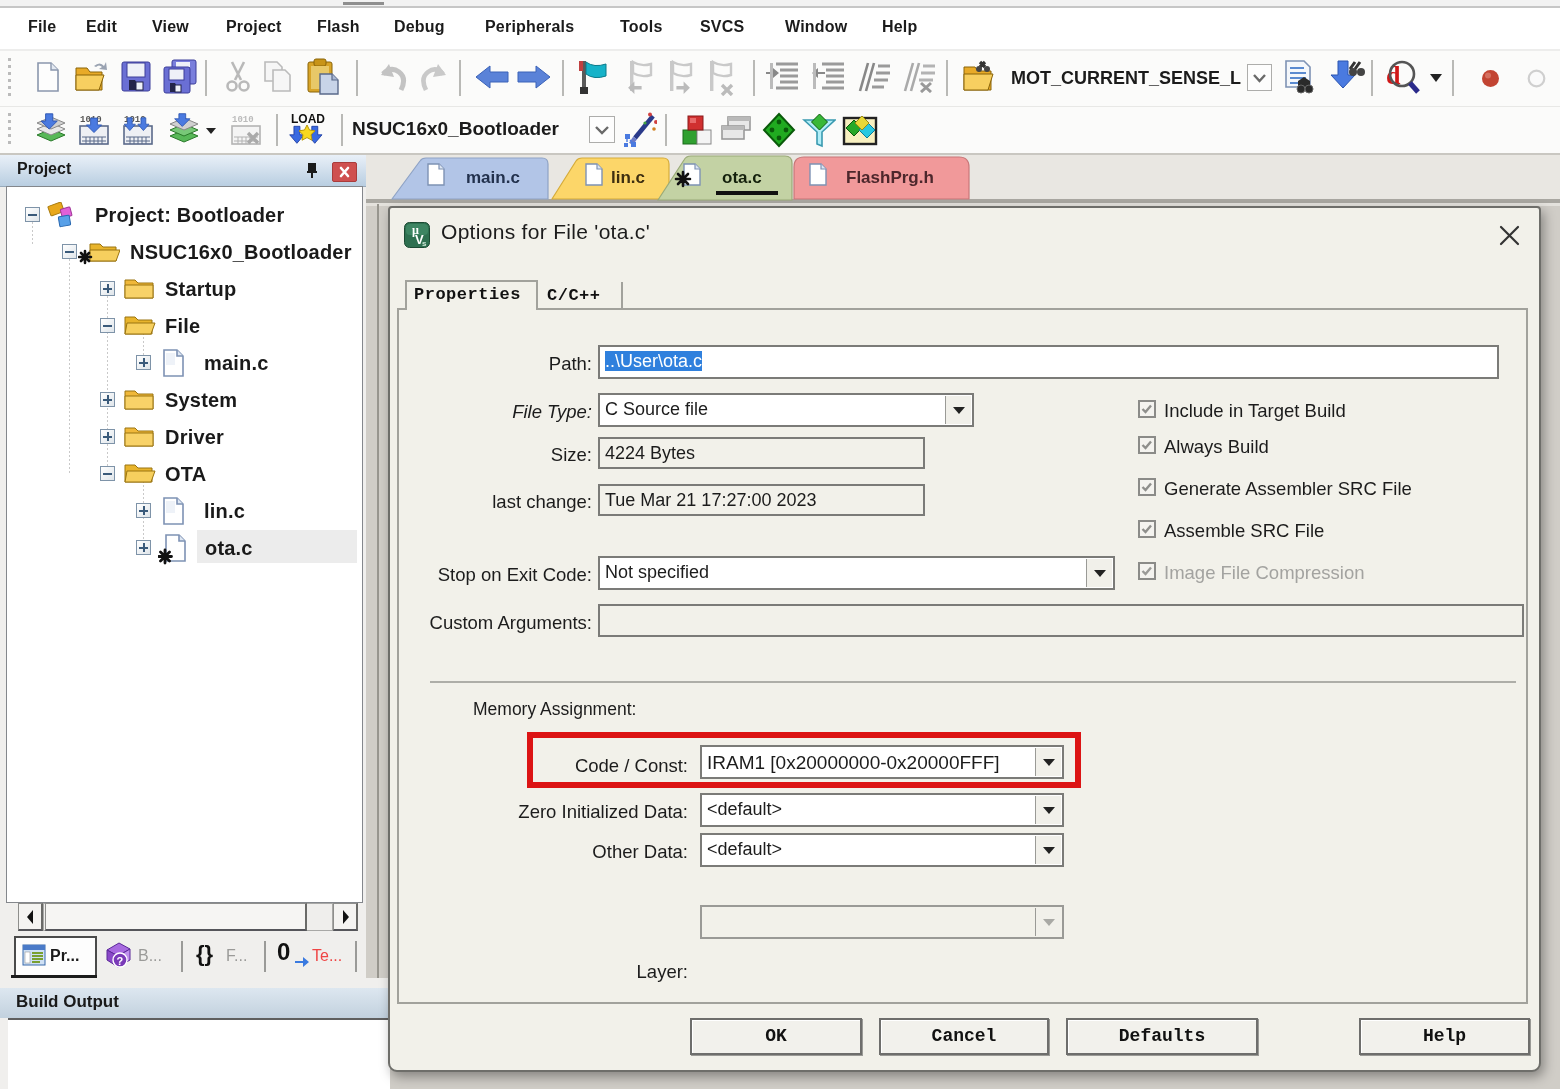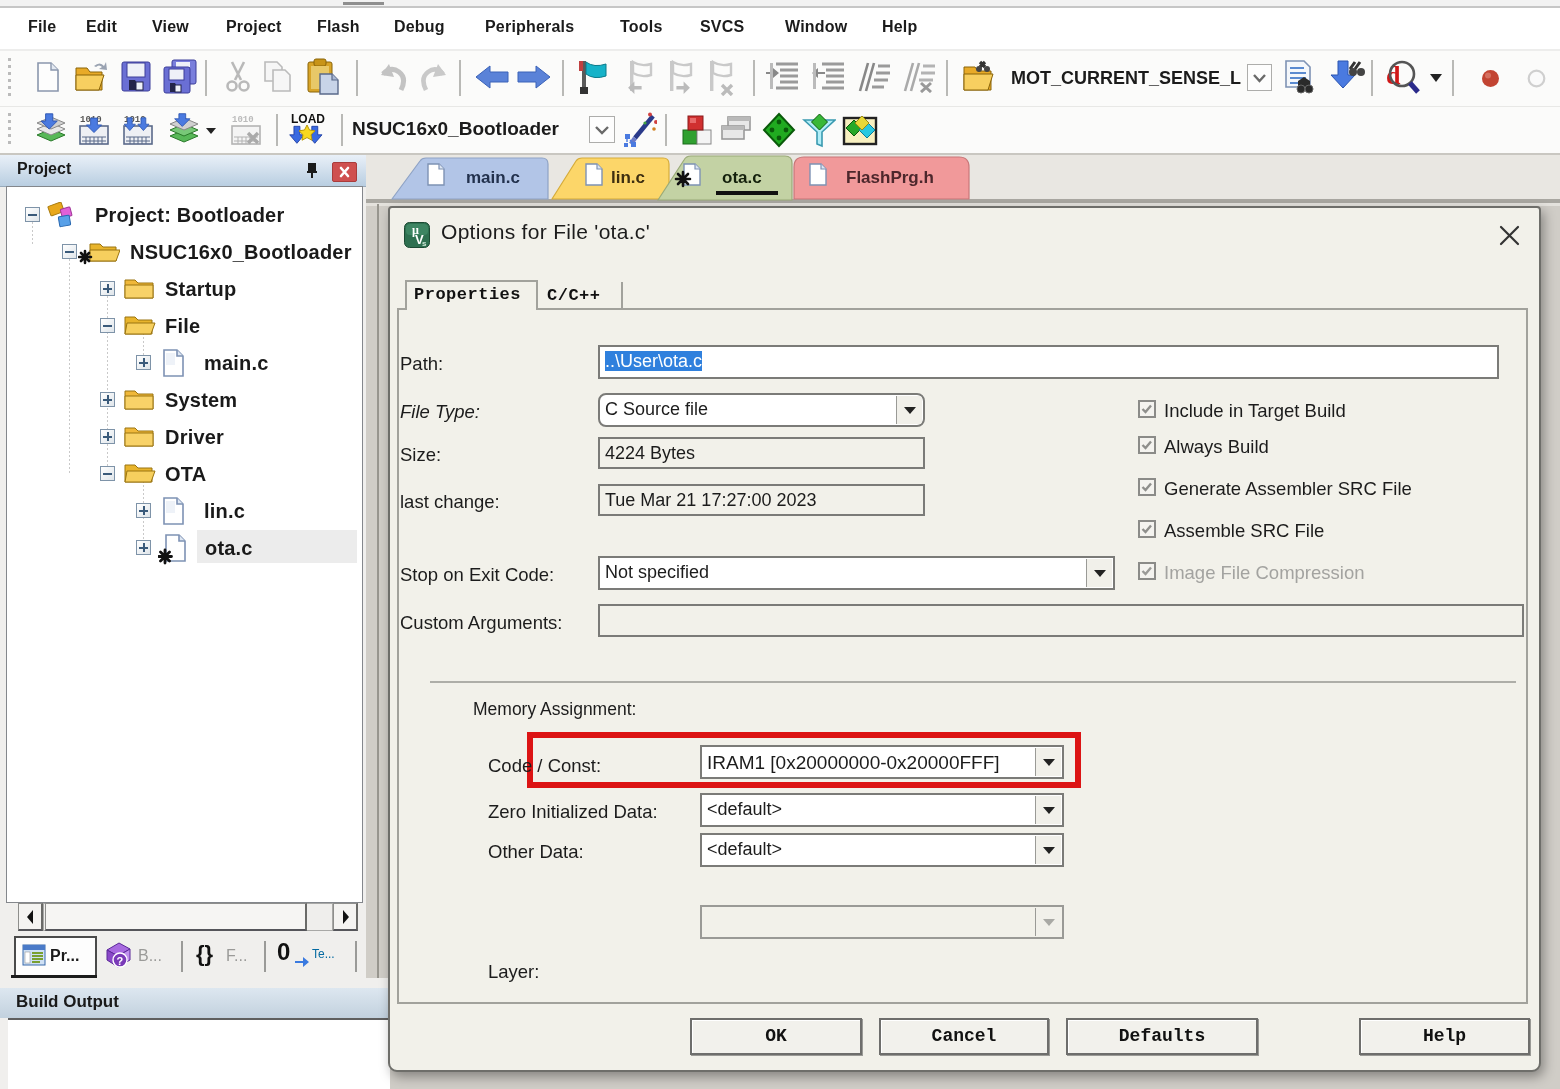--- a/index.html
+++ b/index.html
@@ -41,21 +41,21 @@
   
   .sbtn{position:absolute;background:#f4f3f1;border:1px solid #8e8e8c;border-bottom:2px solid #55555a;border-right:2px solid #6a6a68;box-sizing:border-box;}
   
   #dlg{left:388px;top:206px;width:1153px;height:866px;background:#f2f1ea;
        border:2px solid #6e6e6a;border-radius:4px 4px 9px 9px;
        box-shadow:3px 5px 12px rgba(0,0,0,.35);box-sizing:border-box;}
   #dtitle{position:absolute;left:441px;top:220px;font-size:21px;letter-spacing:.3px;color:#1c1c1c;}
   .dtab{position:absolute;font-family:"Liberation Mono",monospace;font-size:17px;font-weight:bold;letter-spacing:.5px;color:#111;}
   #frame{left:397px;top:308px;width:1131px;height:696px;border:2px solid #a2a29c;border-width:0 2px 2px 2px;box-sizing:border-box;}
   #frametop{left:397px;top:308px;width:1131px;height:2px;background:#a2a29c;}
-  .lbl{position:absolute;font-size:18.5px;color:#1c1c1c;text-align:left;}
+  .lbl{position:absolute;font-size:18.5px;color:#1c1c1c;text-align:right;}
   .inp{position:absolute;border:2px solid #7b7b78;background:#fff;box-sizing:border-box;font-size:18px;color:#1c1c1c;overflow:hidden;}
   .inp .tx{position:absolute;left:5px;top:4px;white-space:nowrap;}
   .ro{background:#f2f1ea;}
   .arrowbtn{position:absolute;right:1px;top:1px;bottom:1px;width:25px;background:#f1f0ea;border-left:1px solid #9a9a96;}
   .arrowbtn:after{content:"";position:absolute;left:7px;top:11px;border:6px solid transparent;border-top:7px solid #222;}
   .arrowbtn.dis:after{border-top-color:#a9a9a5;}
   .cb{position:absolute;width:18px;height:18px;border:2px solid #8b8b88;background:#f4f3ef;box-sizing:border-box;}
   .cb svg{position:absolute;left:0px;top:0px;}
   .cblbl{position:absolute;left:1164px;font-size:18.5px;color:#1c1c1c;}
   .btn{position:absolute;height:37px;background:#f2f1ec;border:2px solid #6e6e6c;box-shadow:inset 1px 1px 0 #ffffff,1px 1px 0 #9a9a96;box-sizing:border-box;
@@ -476,21 +476,21 @@
     </svg>
     <div class="abs" style="left:138px;top:947px;font-size:16px;color:#9a9a98;">B...</div>
     <div class="abs" style="left:181px;top:941px;width:2px;height:31px;background:#9a9a98;"></div>
     <div class="abs" style="left:196px;top:941px;font-size:22px;font-weight:bold;color:#111;">{}</div>
     <div class="abs" style="left:226px;top:947px;font-size:16px;color:#9a9a98;">F...</div>
     <div class="abs" style="left:264px;top:941px;width:2px;height:31px;background:#9a9a98;"></div>
     <div class="abs" style="left:277px;top:938px;font-size:24px;font-weight:bold;color:#111;">0</div>
     <svg class="abs" style="left:293px;top:955px" width="18" height="14" viewBox="0 0 18 14">
       <path d="M2 6 h8 v-4 l6 5 -6 5 v-4 h-8 z" fill="#3a7ae0"></path>
     </svg>
-    <div class="abs" style="left:312px;top:947px;font-size:12px;color:#0369a1;">Te...</div>
+    <div class="abs" style="left:312px;top:947px;font-size:16px;color:#ef4444;">Te...</div>
     <div class="abs" style="left:355px;top:941px;width:2px;height:31px;background:#9a9a98;"></div>
   </div>
 
   <div class="abs" id="edarea"></div>
   <div class="abs" id="tabbar"></div>
   <div class="abs" id="tabline"></div>
   <div class="abs" id="tabline2"></div>
   <div id="edtabs">
     <svg class="abs" style="left:366px;top:155px" width="640" height="48" viewBox="0 0 640 48">
 
@@ -558,21 +558,21 @@
     <div class="lbl" style="left:400px;top:353px;width:192px;">Path:</div>
     <div class="lbl" style="left:400px;top:401px;width:192px;font-style:italic;">File Type:</div>
     <div class="lbl" style="left:400px;top:444px;width:192px;">Size:</div>
     <div class="lbl" style="left:400px;top:491px;width:192px;">last change:</div>
     <div class="lbl" style="left:400px;top:564px;width:192px;">Stop on Exit Code:</div>
     <div class="lbl" style="left:400px;top:612px;width:192px;">Custom Arguments:</div>
 
     <div class="inp" style="left:598px;top:345px;width:901px;height:34px;">
       <span class="tx"><span style="background:#2f80dd;color:#fff;">..\User\ota.c</span></span>
     </div>
-    <div class="inp" style="left:598px;top:393px;width:327px;height:34px;border-radius:8px;">
+    <div class="inp" style="left:598px;top:393px;width:376px;height:34px;">
       <span class="tx">C Source file</span>
       <span class="arrowbtn"></span>
     </div>
     <div class="inp ro" style="left:598px;top:437px;width:327px;height:32px;">
       <span class="tx">4224 Bytes</span>
     </div>
     <div class="inp ro" style="left:598px;top:484px;width:327px;height:32px;">
       <span class="tx">Tue Mar 21 17:27:00 2023</span>
     </div>
     <div class="inp" style="left:598px;top:556px;width:517px;height:34px;">

